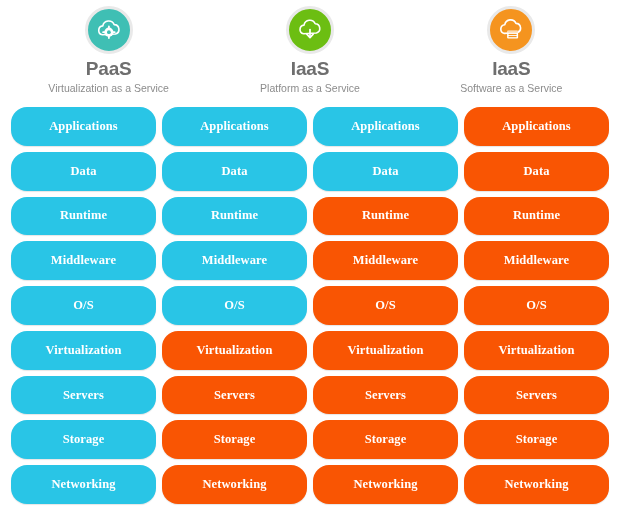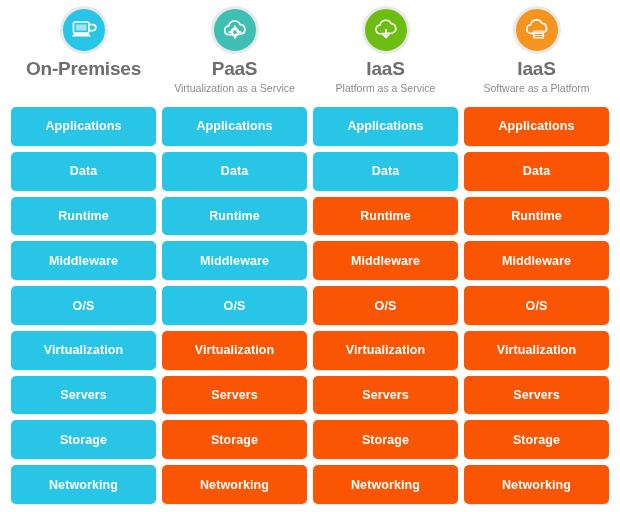--- a/index.html
+++ b/index.html
@@ -81,53 +81,42 @@
     align-items: stretch;
   }
   .cell-wrap {
     flex: 1 1 0;
     display: flex;
     padding: 3px;
     box-sizing: border-box;
   }
   .cell {
     flex: 1 1 auto;
-    border-radius: 5px;
+    border-radius: 16px;
     display: flex;
     align-items: center;
     justify-content: center;
     color: #ffffff;
     font-size: 12.5px;
     font-weight: bold;
     letter-spacing: 0.1px;
     box-shadow: 0 1px 1px rgba(0,0,0,0.10);
     user-select: none;
+    font-family: Liberation Serif, serif;
   }
   .cell.managed   { background: #29c5e6; }
   .cell.provider  { background: #f95503; }
 </style>
 </head>
 <body>
 
 <div id="diagram">
 
   <div class="header-row">
 
-    <div class="header-cell">
-      <div class="icon-badge" style="background:#29c5e6">
-        <svg width="28" height="28" viewBox="0 0 28 28">
-          <rect x="3.5" y="6" width="15.5" height="11" rx="1.6" fill="none" stroke="#ffffff" stroke-width="1.7"></rect>
-          <rect x="6" y="8.4" width="10.5" height="6.2" fill="#ffffff" opacity="0.55"></rect>
-          <path d="M1.8 20.6 h19 l-2.2 -3.2 h-14.6 z" fill="#ffffff"></path>
-          <path d="M19.4 8.6 h3.4 a3 3 0 0 1 0 6 h-3.4" fill="none" stroke="#ffffff" stroke-width="1.7"></path>
-        </svg>
-      </div>
-      <div class="col-title">On-Premises</div>
-      <div class="col-sub"></div>
-    </div>
 
     <div class="header-cell">
       <div class="icon-badge" style="background:#3fbfb4">
         <svg width="30" height="30" viewBox="0 0 30 30">
           <path d="M8.4 19.8 a4.5 4.5 0 0 1 0.4 -8.9 a6 6 0 0 1 11.4 -1.3 a4.8 4.8 0 0 1 1.3 9.4 z" fill="none" stroke="#ffffff" stroke-width="1.6" stroke-linejoin="round"></path>
           <g fill="#ffffff">
             <circle cx="14.9" cy="17.2" r="4.6"></circle>
           </g>
           <circle cx="14.9" cy="17.2" r="1.9" fill="#3fbfb4"></circle>
           <g stroke="#ffffff" stroke-width="1.8" stroke-linecap="round">
@@ -158,21 +147,21 @@
       <div class="icon-badge" style="background:#f5941f">
         <svg width="30" height="30" viewBox="0 0 30 30">
           <path d="M8.4 18.4 a4.4 4.4 0 0 1 0.4 -8.7 a5.9 5.9 0 0 1 11.2 -1.3 a4.7 4.7 0 0 1 1.2 9.2 z" fill="none" stroke="#ffffff" stroke-width="1.6" stroke-linejoin="round"></path>
           <rect x="11.1" y="15.4" width="11" height="8.2" rx="1.1" fill="#ffffff"></rect>
           <rect x="11.1" y="15.4" width="11" height="2.4" rx="1.1" fill="#f5941f" opacity="0.35"></rect>
           <line x1="12.6" y1="19.5" x2="20.6" y2="19.5" stroke="#f5941f" stroke-width="1.2"></line>
           <line x1="12.6" y1="21.6" x2="20.6" y2="21.6" stroke="#f5941f" stroke-width="1.2"></line>
         </svg>
       </div>
       <div class="col-title">IaaS</div>
-      <div class="col-sub">Software as a Platform</div>
+      <div class="col-sub">Software as a Service</div>
     </div>
   </div>
 
   <div class="stack" id="stack">
       <div class="layer-row">
         <div class="cell-wrap">
           <div class="cell managed">Applications</div>
         </div>
         <div class="cell-wrap">
           <div class="cell managed">Applications</div>

